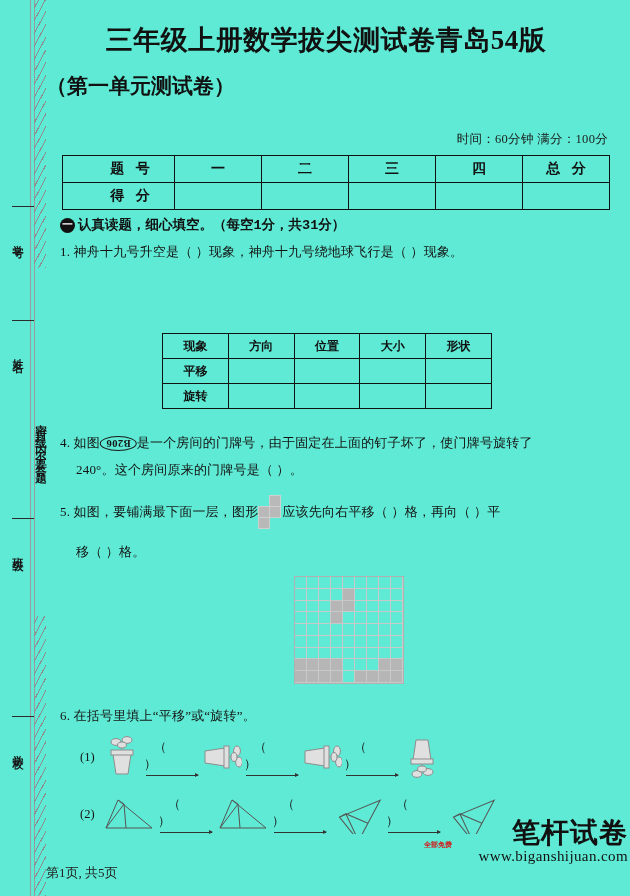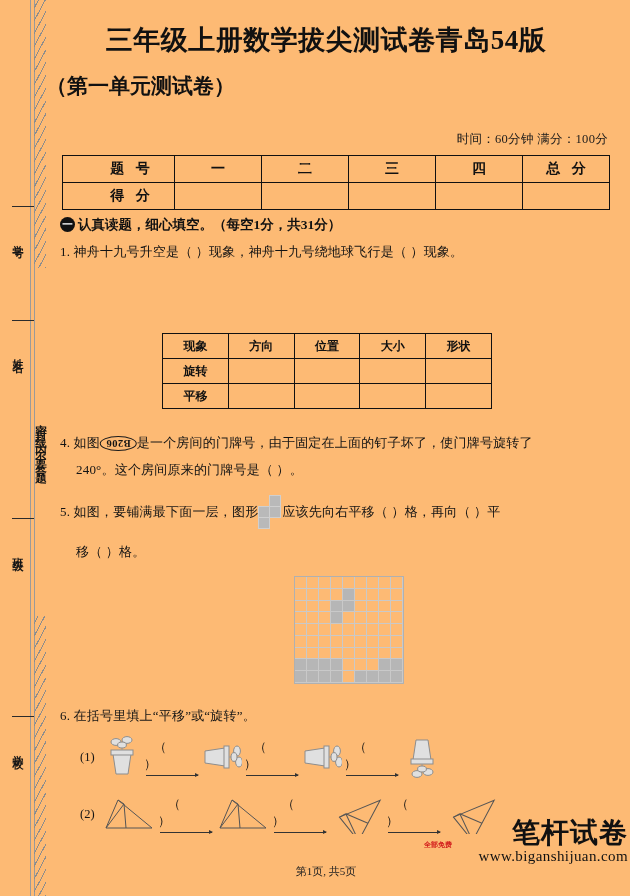--- a/index.html
+++ b/index.html
@@ -9,21 +9,21 @@
   }
   body {
     font-family: "Liberation Serif", "DejaVu Serif", serif;
     color: #1a1a1a;
   }
   #page {
     position: relative;
     width: 630px;
     height: 896px;
     overflow: hidden;
-    background: #fdba74;
+    background: #5eead4;
   }
 
   
   .seal-col {
     position: absolute;
     left: 0; top: 0;
     width: 46px; height: 896px;
   }
   .seal-rule {
     position: absolute;
@@ -142,21 +142,21 @@
     color: #111;
   }
   .score-table td.lbl { width: 86px; padding-left: 24px; }
 
   
   .sec-head {
     position: absolute;
     left: 14px; top: 216px;
     font-size: 13.5px;
     font-weight: 700;
-    font-family: Liberation Serif, serif;
+    font-family: Liberation Mono, monospace;
     color: #111;
     white-space: nowrap;
   }
   .sec-badge {
     display: inline-block;
     width: 15px; height: 15px;
     line-height: 15px;
     border-radius: 50%;
     background: #111;
     color: #fff;
@@ -292,22 +292,21 @@
     border-top: 2.5px solid transparent;
     border-bottom: 2.5px solid transparent;
   }
 
   .pot { width: 40px; height: 42px; }
   .tri { width: 54px; height: 40px; }
 
   .footer {
     position: absolute;
     left: 0; top: 864px; width: 560px;
-    text-align: center;
-    font-size: 11px;
+    font-size: 13px;
     font-family: "Liberation Serif", "DejaVu Serif", serif;
     color: #222;
   }
 
   
   .wm {
     position: absolute;
     left: 368px; top: 818px;
     width: 214px;
   }
@@ -398,28 +397,28 @@
     <table class="t3">
       <tbody>
           <tr>
         <td>现象</td>
         <td>方向</td>
         <td>位置</td>
         <td>大小</td>
         <td>形状</td>
       </tr>
       <tr>
-        <td>旋转</td>
+        <td>平移</td>
         <td></td>
         <td></td>
         <td></td>
         <td></td>
       </tr>
       <tr>
-        <td>平移</td>
+        <td>旋转</td>
         <td></td>
         <td></td>
         <td></td>
         <td></td>
       </tr>
     </tbody>
       </table>
 
     <div class="q q4a">
       <span>4. 如图</span><span class="plate">B206</span><span>是一个房间的门牌号，由于固定在上面的钉子坏了，使门牌号旋转了</span>

